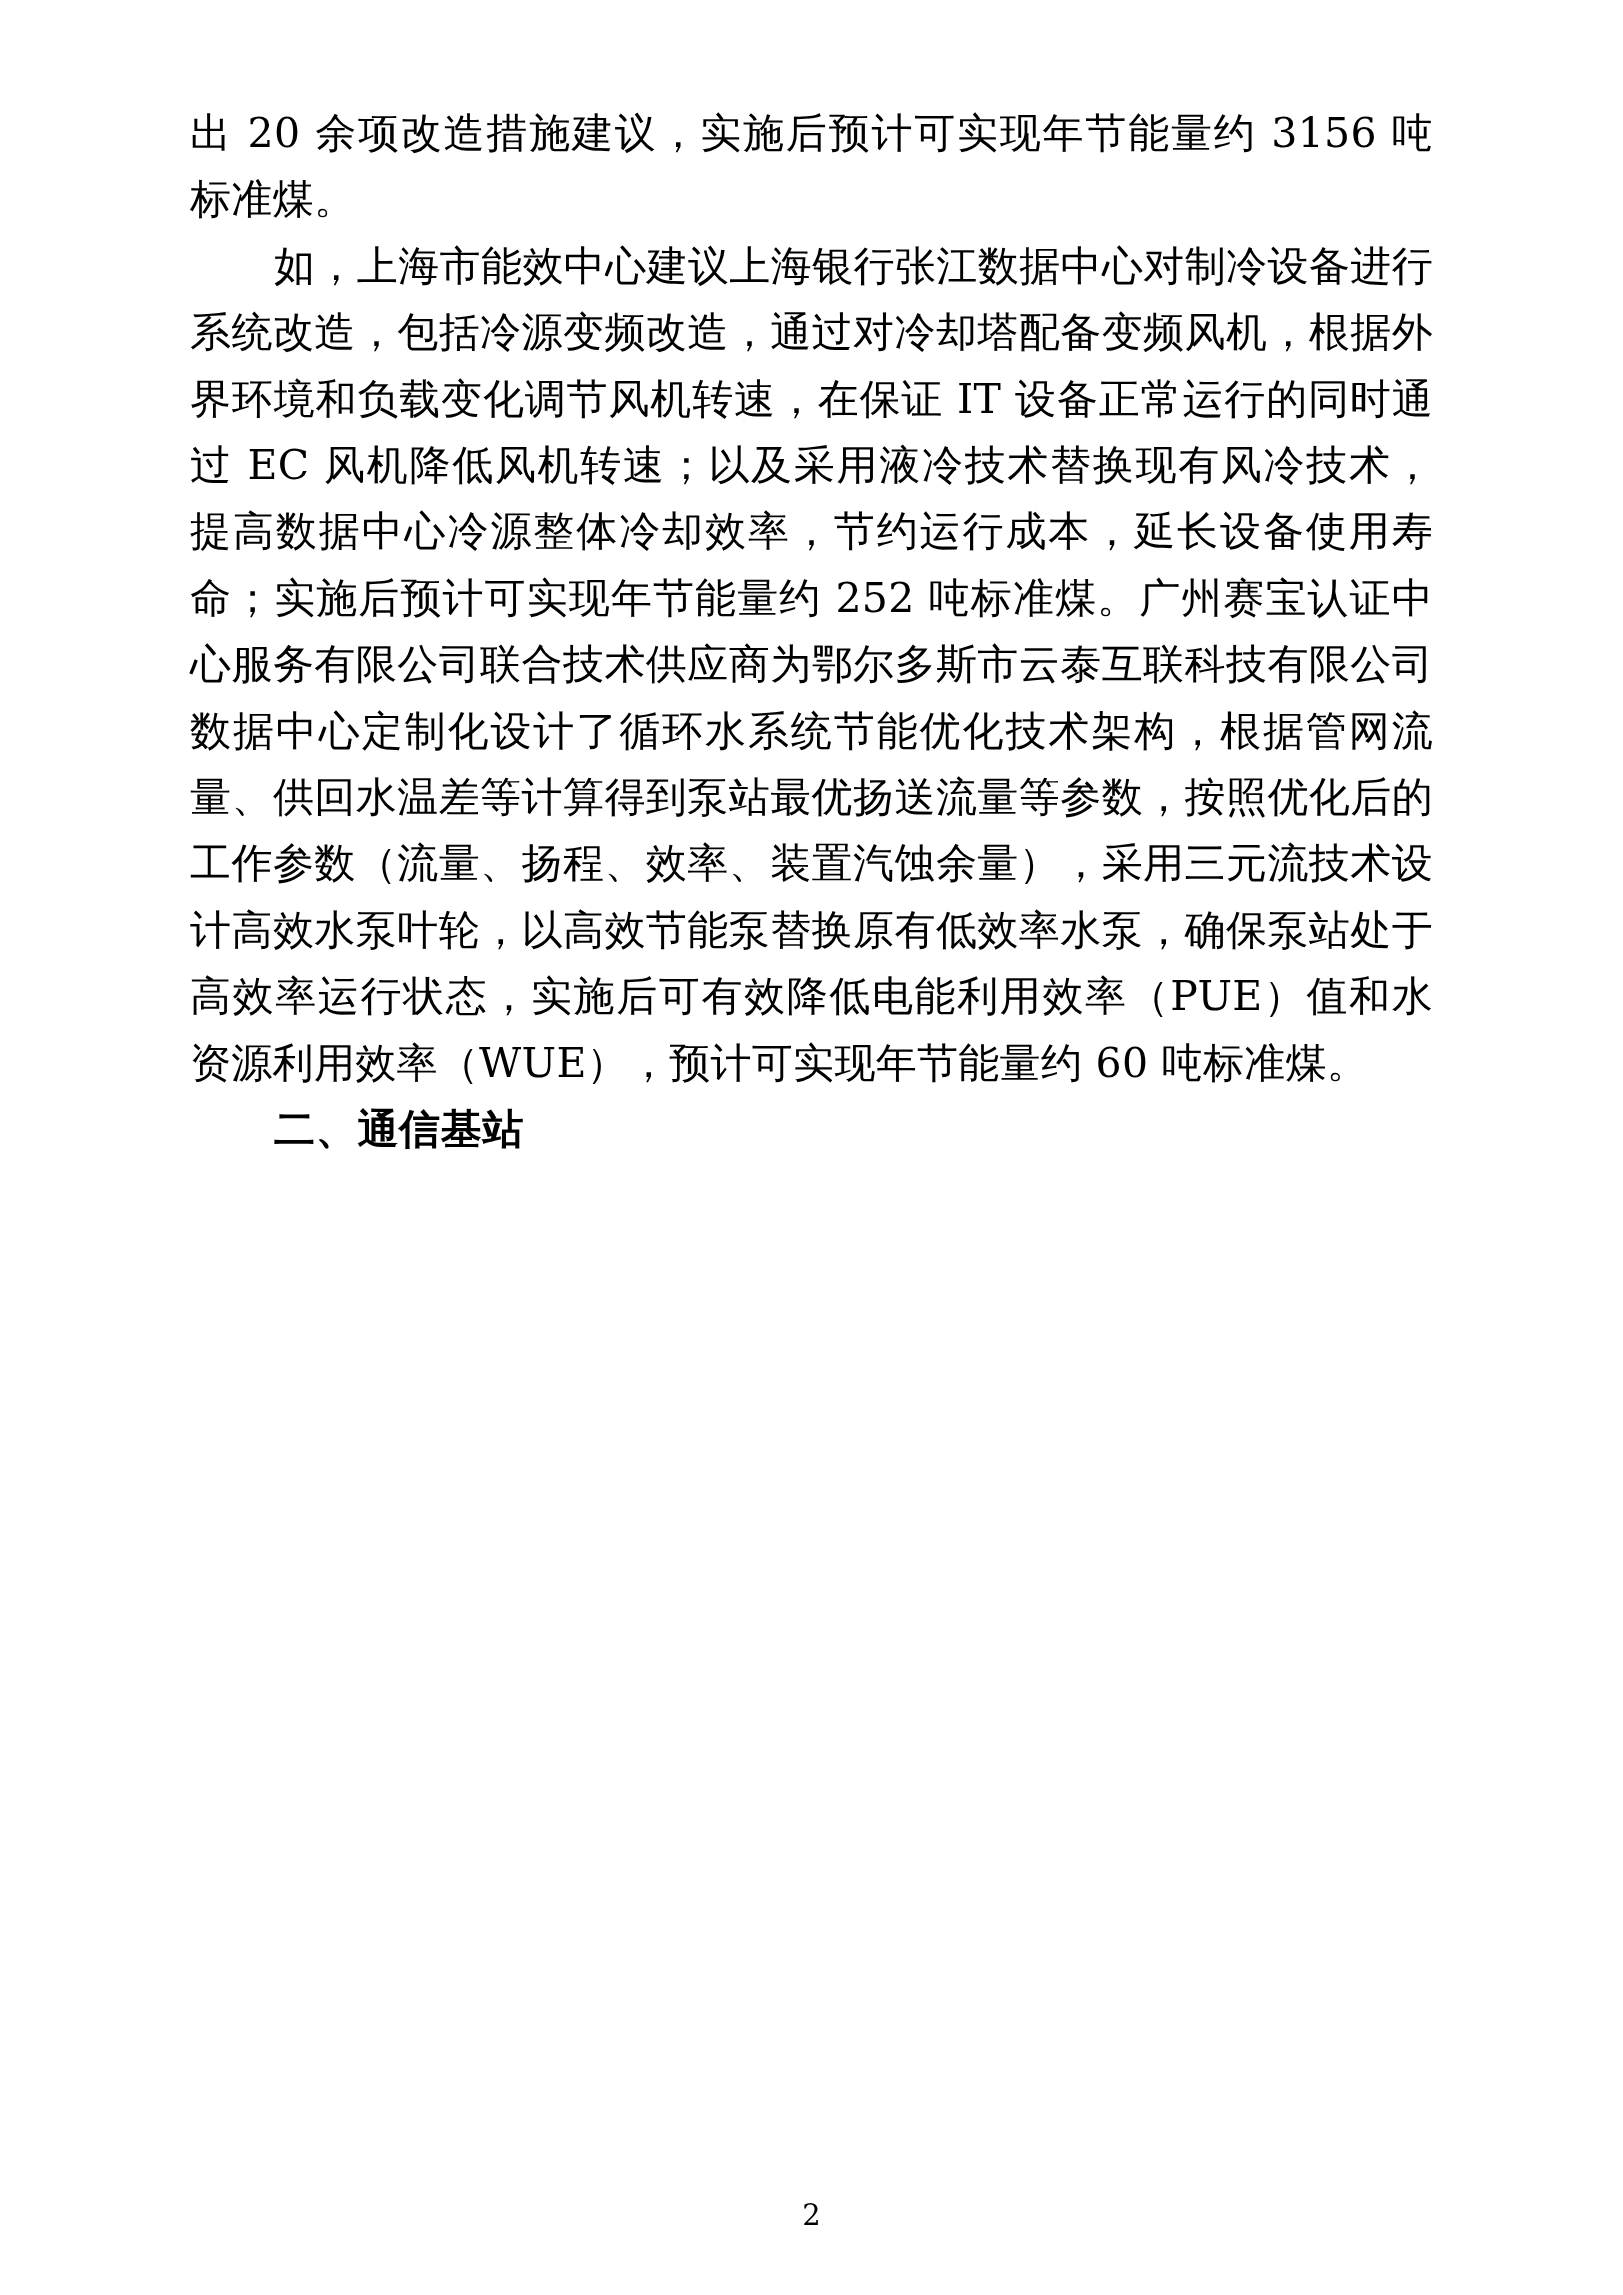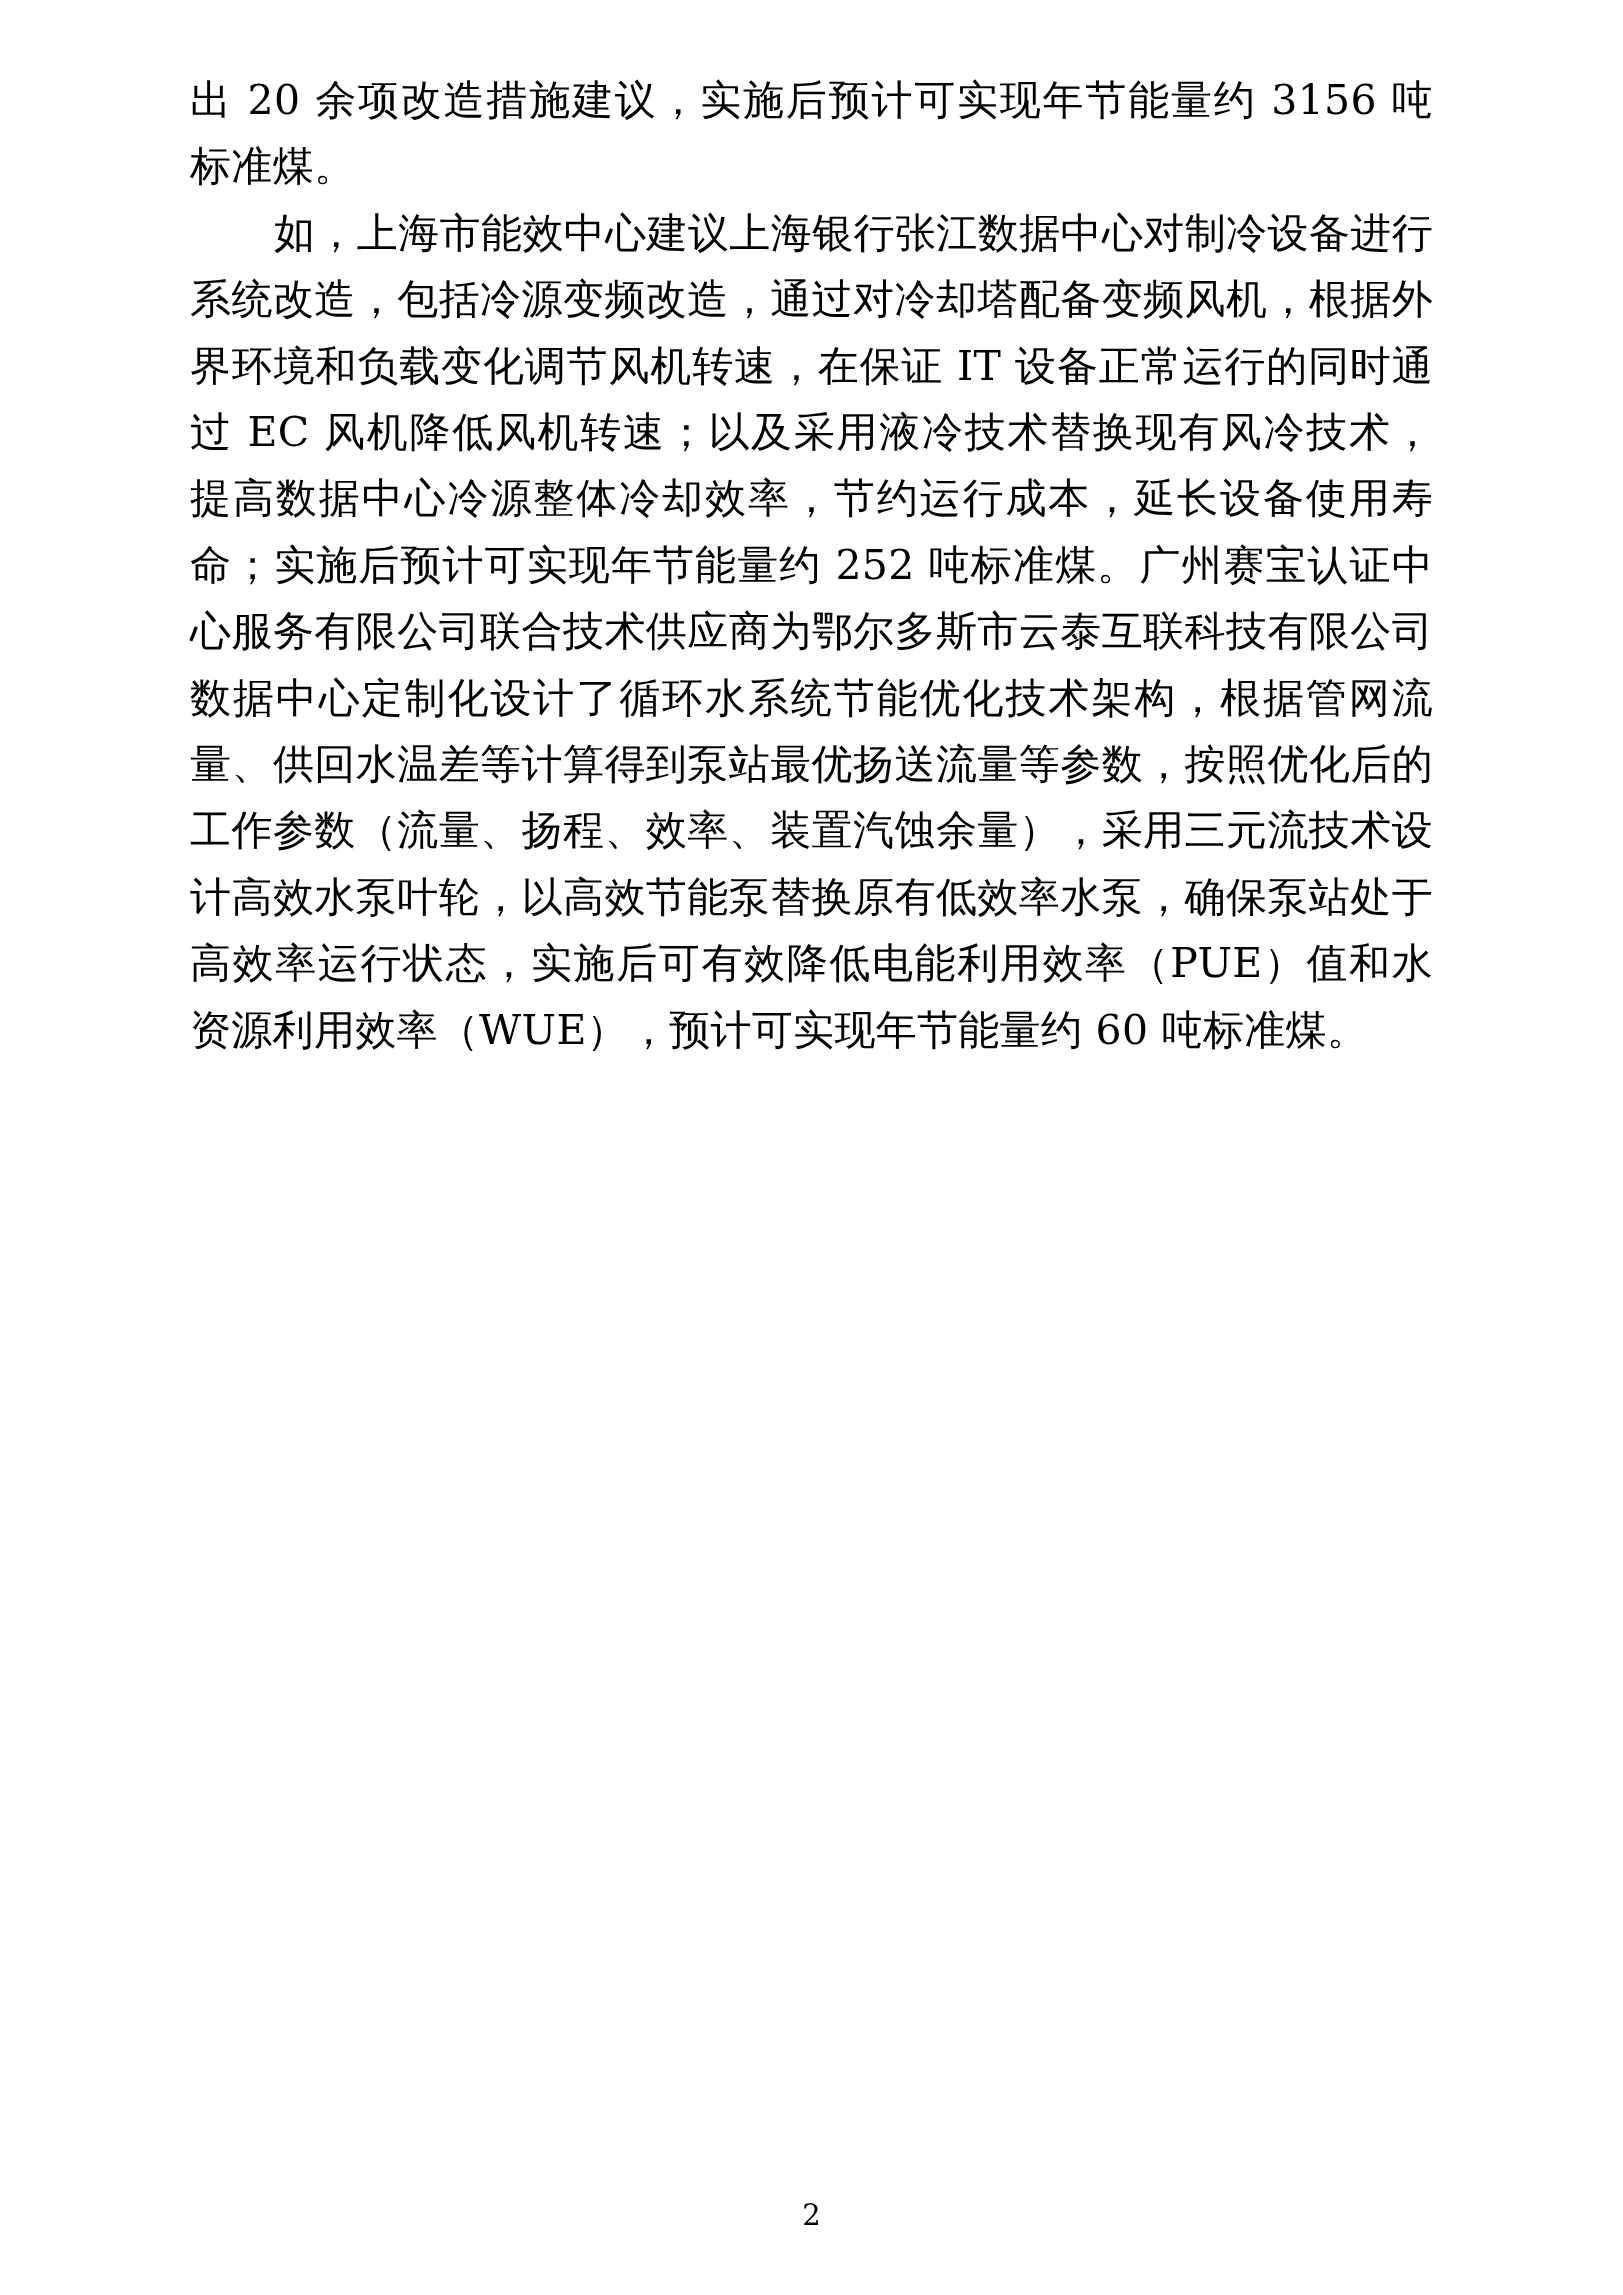--- a/index.html
+++ b/index.html
@@ -10,21 +10,21 @@
   body {
     font-family: "DejaVu Serif", "Liberation Serif", serif;
     color: #000000;
   }
   .page {
     position: relative;
     width: 1623px;
     height: 2295px;
     background: #ffffff;
     box-sizing: border-box;
-    padding: 67px 190px 98px 190px;
+    padding: 100px 190px 98px 190px;
     overflow: hidden;
   }
   .doc-body {
     font-size: 41px;
     line-height: 1.62;
     text-align: justify;
     text-justify: inter-ideograph;
     letter-spacing: 0.3px;
   }
   .para {
@@ -56,19 +56,20 @@
 </head>
 <body>
 
 <div class="page">
   <div class="doc-body">
 
     <p class="para">出 20 余项改造措施建议，实施后预计可实现年节能量约 3156 吨标准煤。</p>
 
     <p class="para para-indent">如，上海市能效中心建议上海银行张江数据中心对制冷设备进行系统改造，包括冷源变频改造，通过对冷却塔配备变频风机，根据外界环境和负载变化调节风机转速，在保证 IT 设备正常运行的同时通过 EC 风机降低风机转速；以及采用液冷技术替换现有风冷技术，提高数据中心冷源整体冷却效率，节约运行成本，延长设备使用寿命；实施后预计可实现年节能量约 252 吨标准煤。广州赛宝认证中心服务有限公司联合技术供应商为鄂尔多斯市云泰互联科技有限公司数据中心定制化设计了循环水系统节能优化技术架构，根据管网流量、供回水温差等计算得到泵站最优扬送流量等参数，按照优化后的工作参数（流量、扬程、效率、装置汽蚀余量），采用三元流技术设计高效水泵叶轮，以高效节能泵替换原有低效率水泵，确保泵站处于高效率运行状态，实施后可有效降低电能利用效率（PUE）值和水资源利用效率（WUE），预计可实现年节能量约 60 吨标准煤。</p>
 
+    <p class="heading">二、通信基站</p>
 
 
   </div>
 
   <div class="page-number">2</div>
 </div>
 
 
 </body></html>

